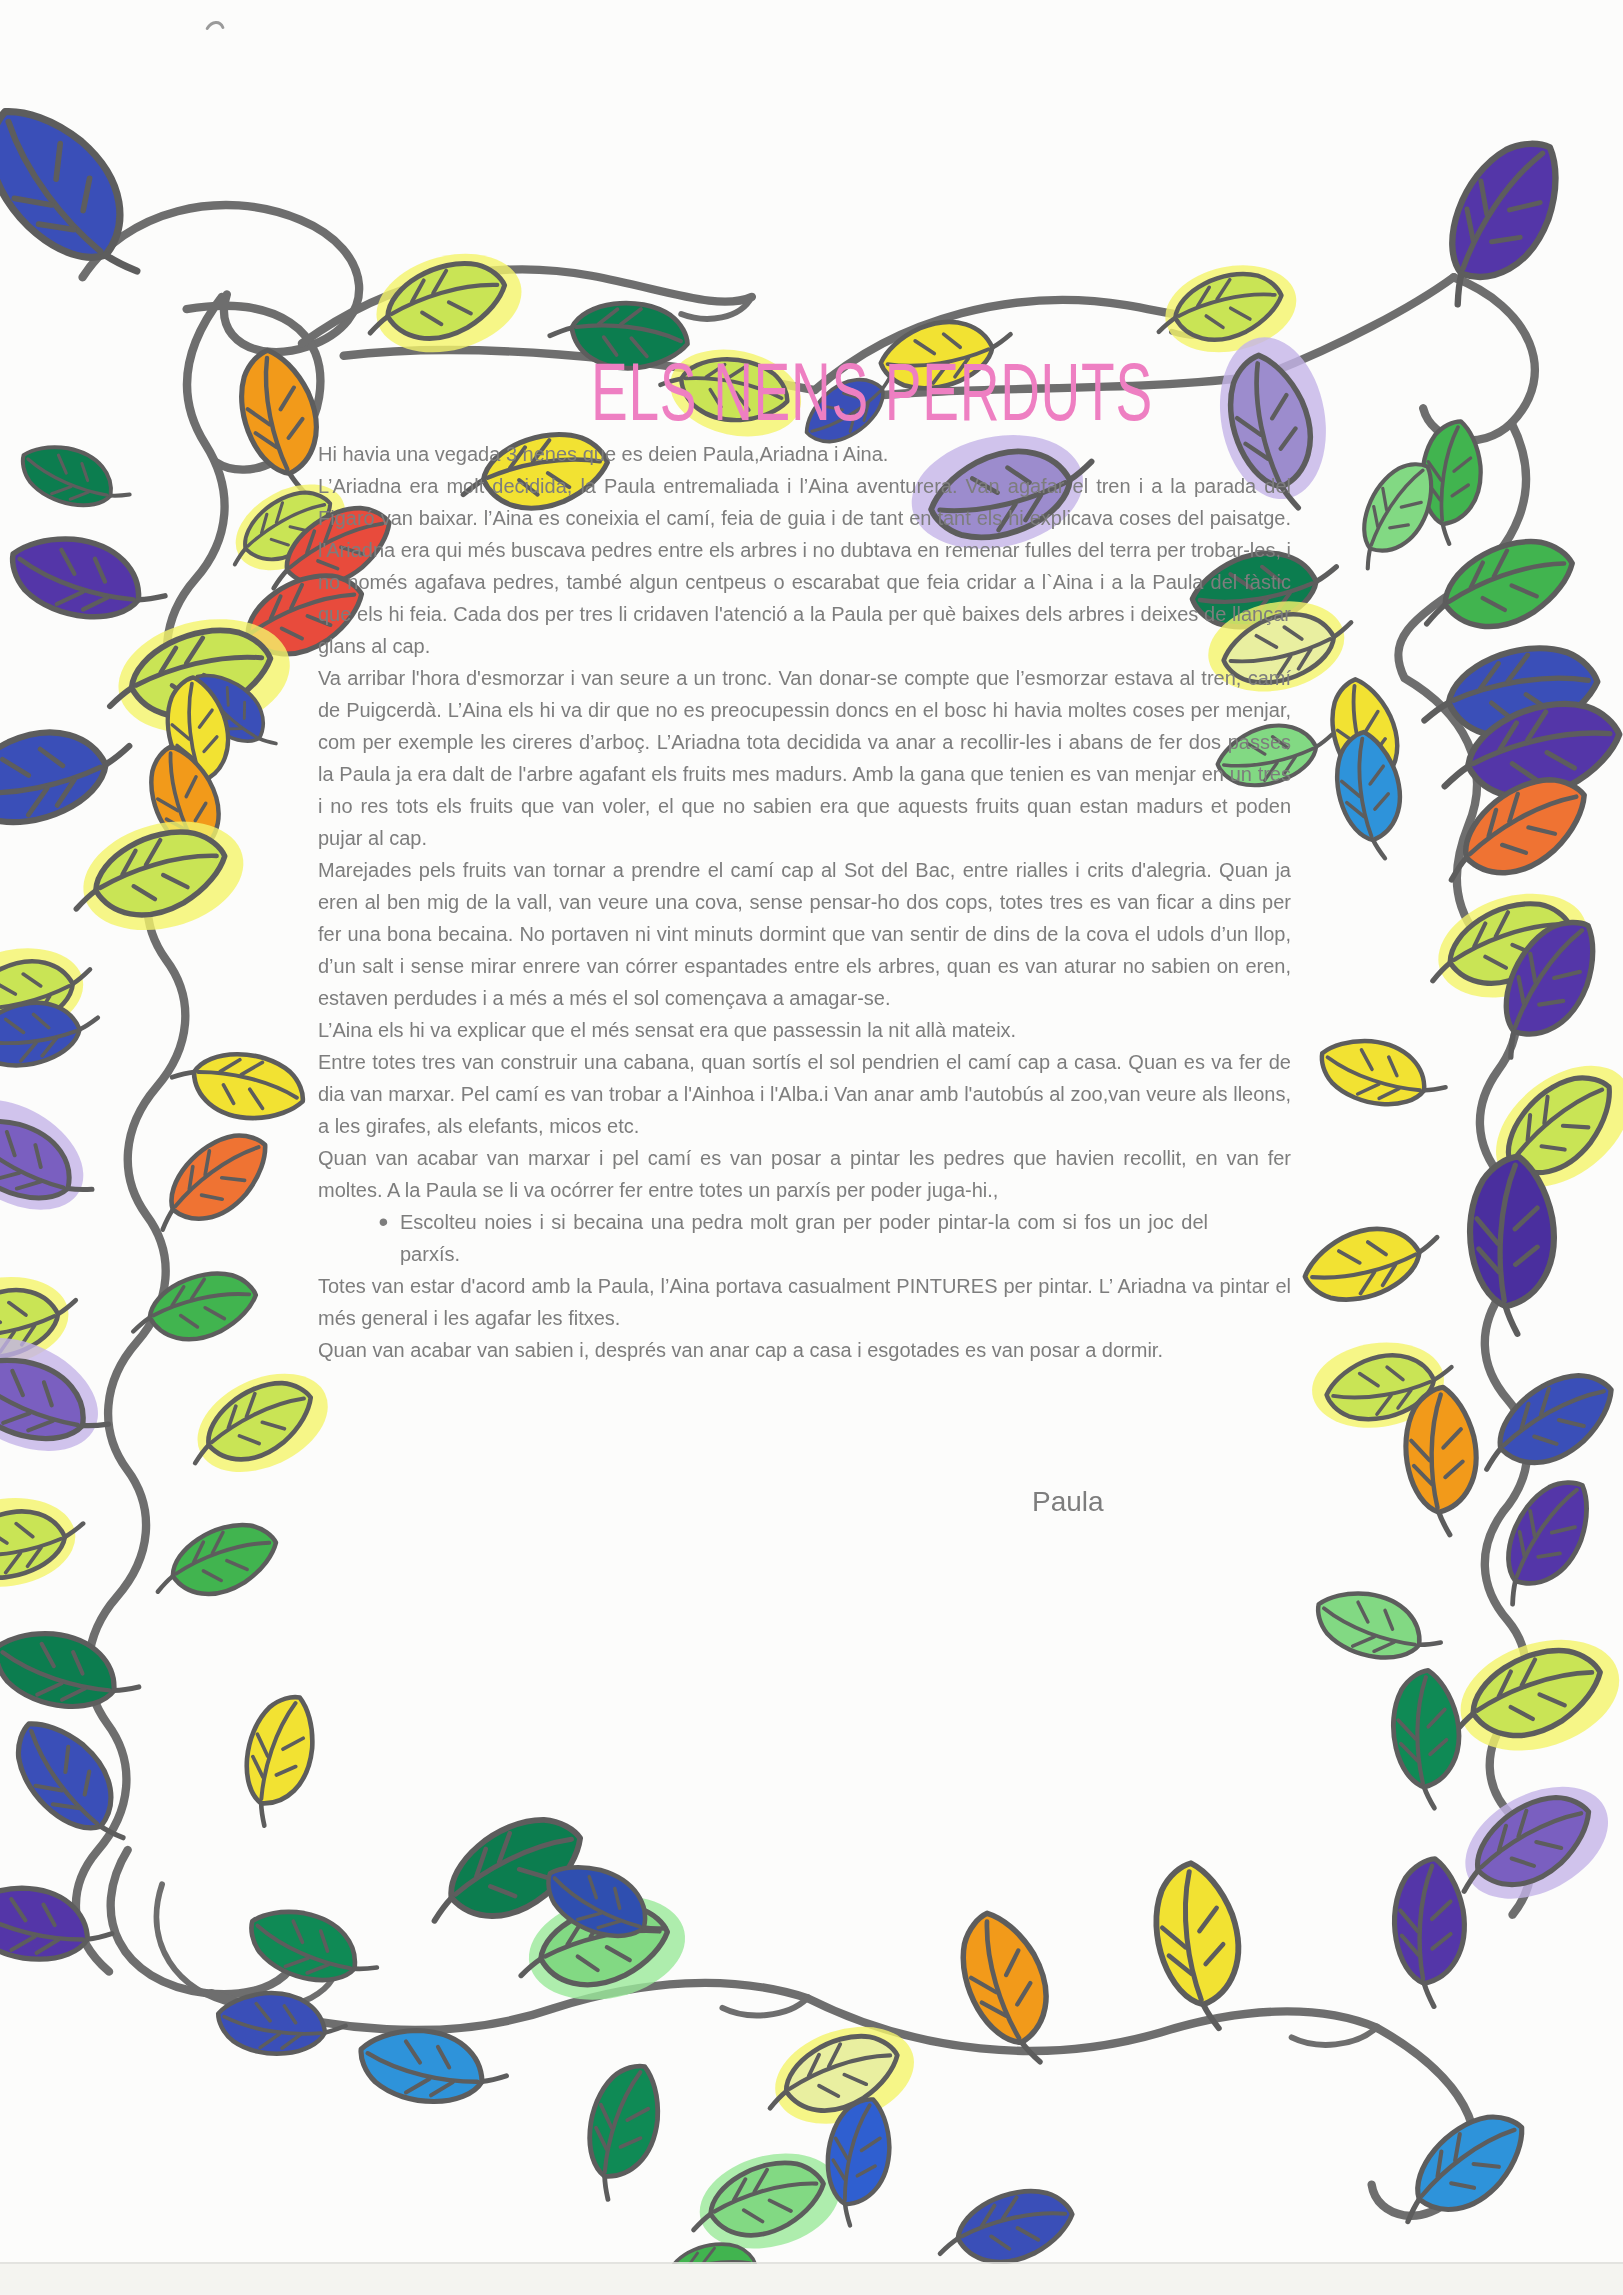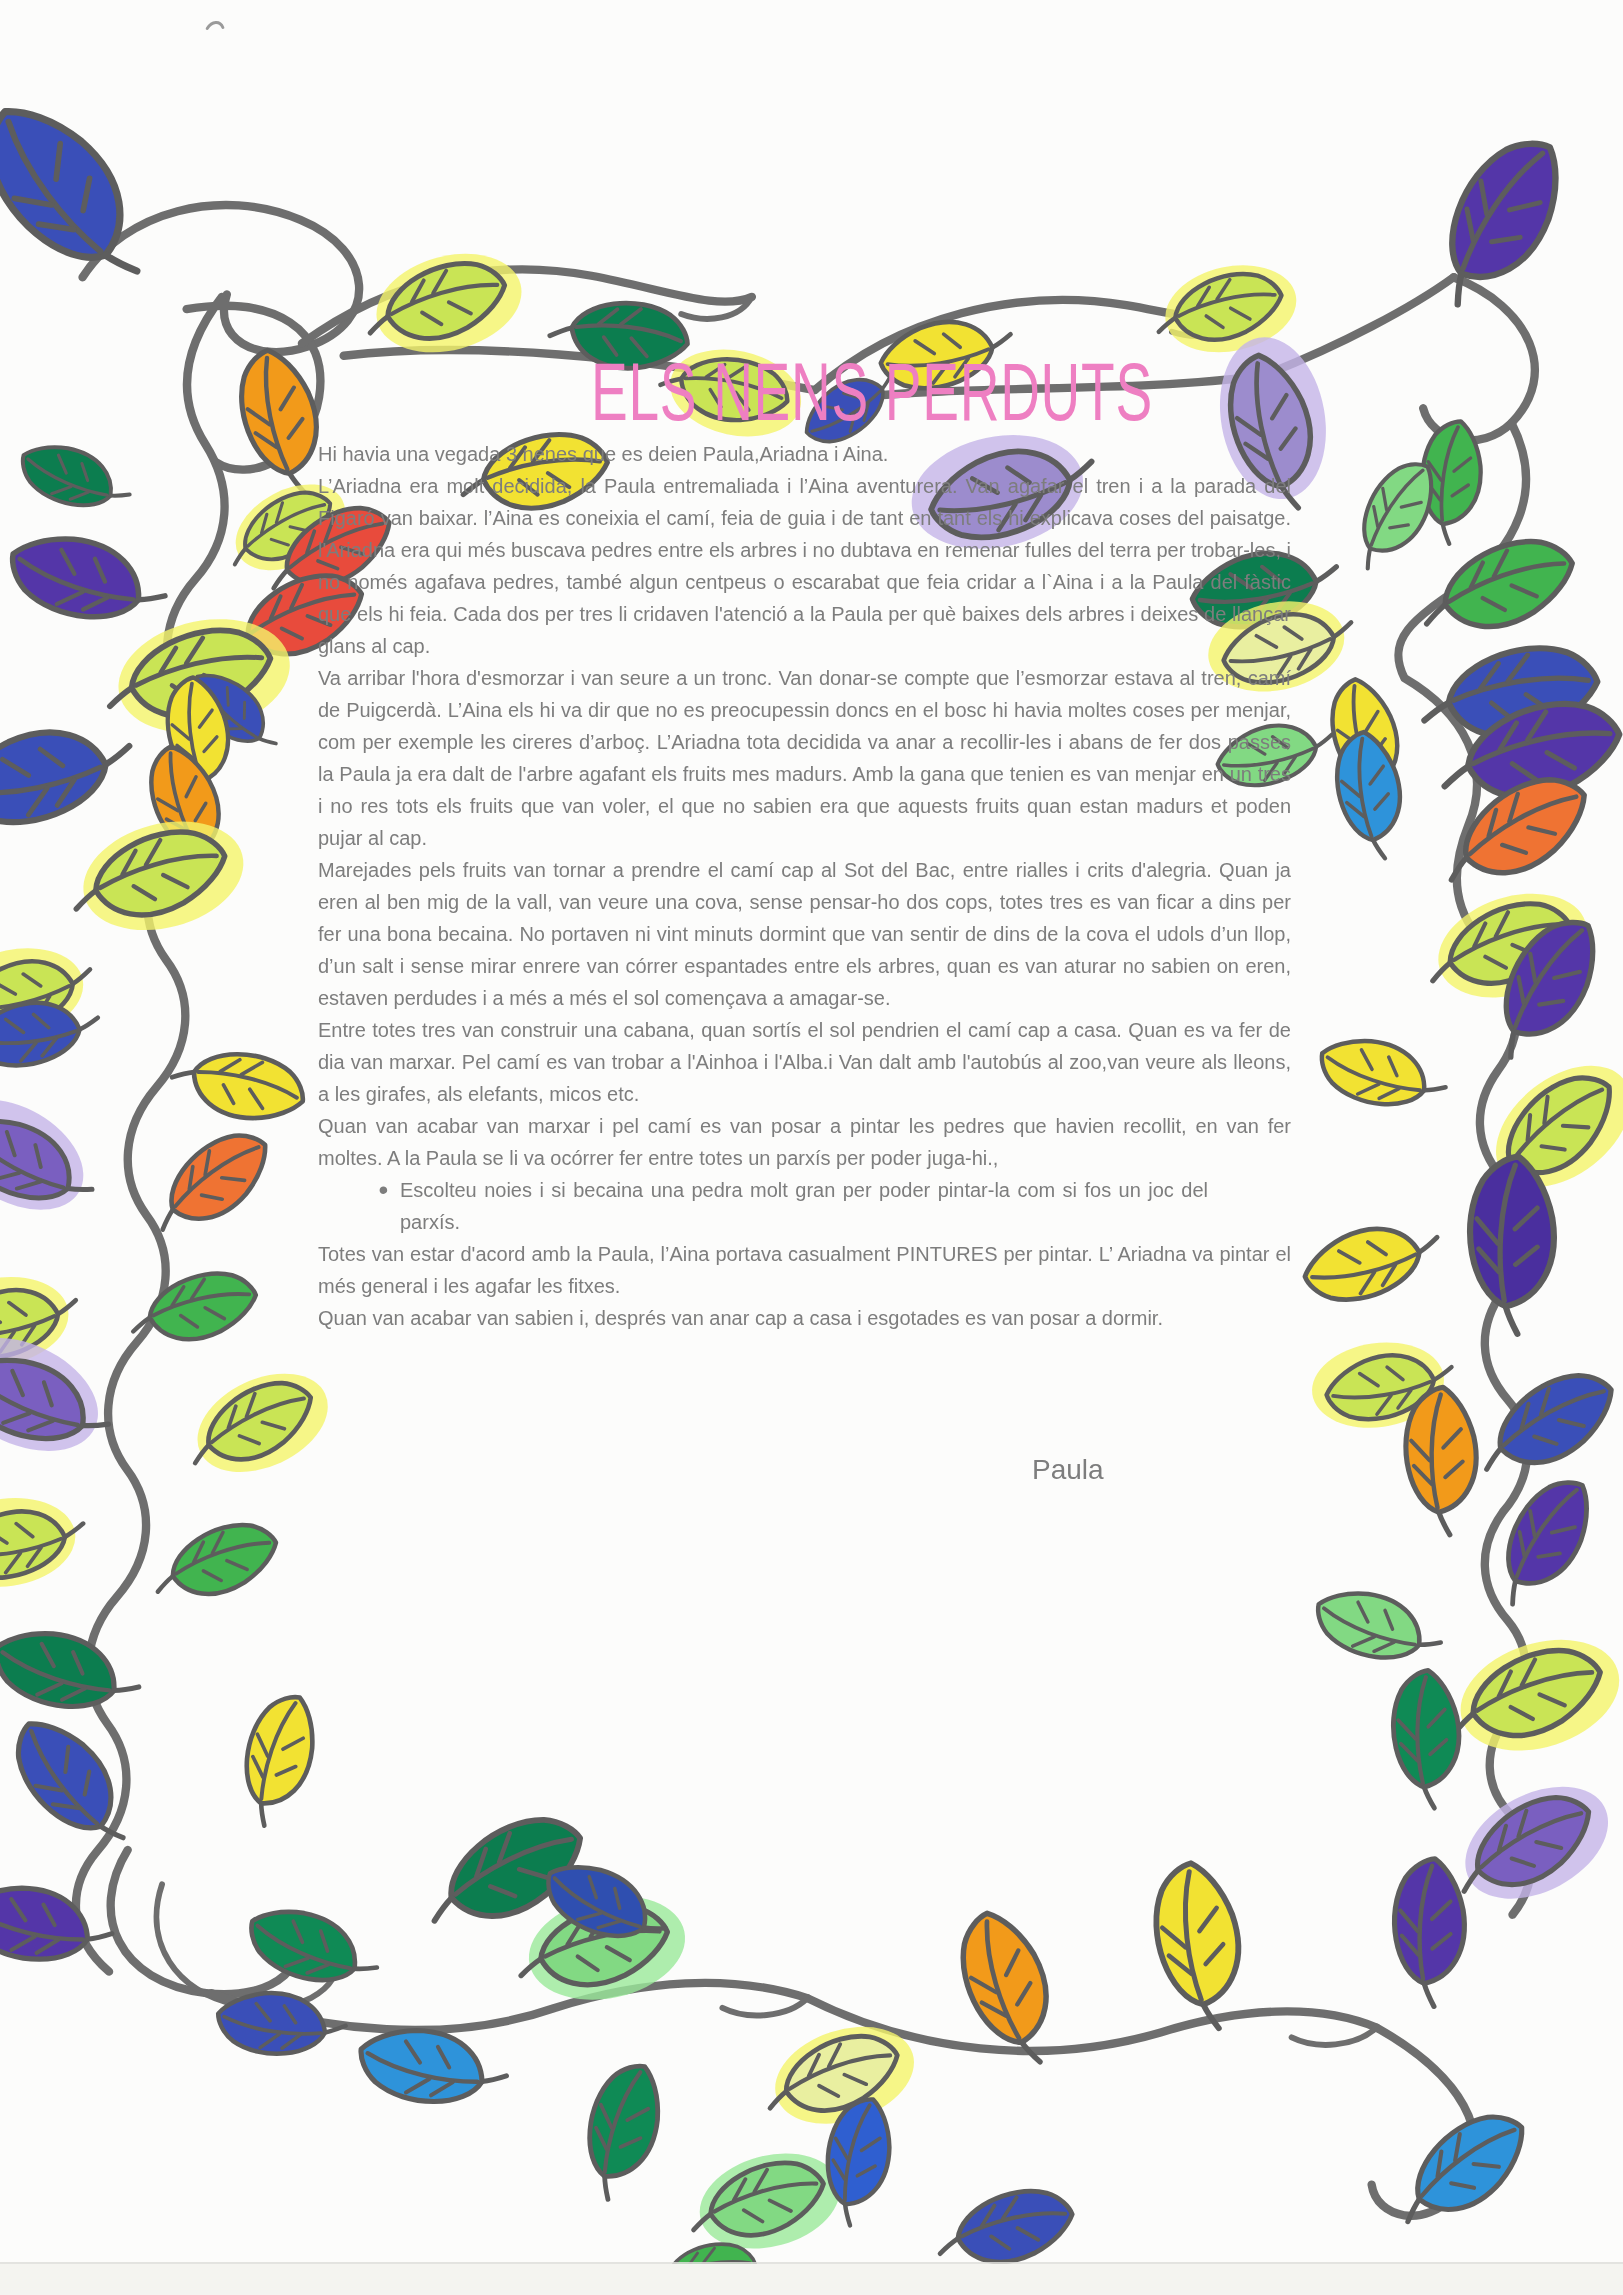--- a/index.html
+++ b/index.html
@@ -573,21 +573,22 @@
       </g>
   </svg>
 
   <div class="content">
     <h1 class="title">ELS NENS PERDUTS</h1>
     <div class="story" id="story">
         <p>Hi havia una vegada 3 nenes que es deien Paula,Ariadna i Aina.</p>
         <p>L’Ariadna era molt decidida, la Paula entremaliada i l’Aina aventurera. Van agafar el tren i a la parada del Figaró van baixar. l’Aina es coneixia el camí, feia de guia i de tant en tant els hi explicava coses del paisatge. l'Ariadna era qui més buscava pedres entre els arbres i no dubtava en remenar fulles del terra per trobar-les, i no només agafava pedres, també algun centpeus o escarabat que feia cridar a l`Aina i a la Paula del fàstic que els hi feia. Cada dos per tres li cridaven l'atenció a la Paula per què baixes dels arbres i deixes de llançar glans al cap.</p>
         <p>Va arribar l'hora d'esmorzar i van seure a un tronc. Van donar-se compte que l’esmorzar estava al tren, camí de Puigcerdà. L’Aina els hi va dir que no es preocupessin doncs en el bosc hi havia moltes coses per menjar, com per exemple les cireres d’arboç. L’Ariadna tota decidida va anar a recollir-les i abans de fer dos passes la Paula ja era dalt de l'arbre agafant els fruits mes madurs. Amb la gana que tenien es van menjar en un tres i no res tots els fruits que van voler, el que no sabien era que aquests fruits quan estan madurs et poden pujar al cap.</p>
         <p>Marejades pels fruits van tornar a prendre el camí cap al Sot del Bac, entre rialles i crits d'alegria. Quan ja eren al ben mig de la vall, van veure una cova, sense pensar-ho dos cops, totes tres es van ficar a dins per fer una bona becaina. No portaven ni vint minuts dormint que van sentir de dins de la cova el udols d’un llop, d’un salt i sense mirar enrere van córrer espantades entre els arbres, quan es van aturar no sabien on eren, estaven perdudes i a més a més el sol començava a amagar-se.</p>
-        <p>Entre totes tres van construir una cabana, quan sortís el sol pendrien el camí cap a casa. Quan es va fer de dia van marxar. Pel camí es van trobar a l'Ainhoa i l'Alba.i Van dalt amb l'autobús al zoo,van veure als lleons, a les girafes, als elefants, micos etc.</p>
+        <p>L’Aina els hi va explicar que el més sensat era que passessin la nit allà mateix.</p>
+        <p>Entre totes tres van construir una cabana, quan sortís el sol pendrien el camí cap a casa. Quan es va fer de dia van marxar. Pel camí es van trobar a l'Ainhoa i l'Alba.i Van anar amb l'autobús al zoo,van veure als lleons, a les girafes, als elefants, micos etc.</p>
         <p>Quan van acabar van marxar i pel camí es van posar a pintar les pedres que havien recollit, en van fer moltes. A la Paula se li va ocórrer fer entre totes un parxís per poder juga-hi.,</p>
         <div class="bullet-row">
           <span class="bullet-dot">•</span>
           <p>Escolteu noies i si becaina una pedra molt gran per poder pintar-la com si fos un joc del parxís.</p>
         </div>
         <p>Totes van estar d'acord amb la Paula, l’Aina portava casualment PINTURES per pintar. L’ Ariadna va pintar el més general i les agafar les fitxes.</p>
         <p>Quan van acabar van sabien i, després van anar cap a casa i esgotades es van posar a dormir.</p>
       </div>
     <div class="signature">Paula</div>
   </div>

